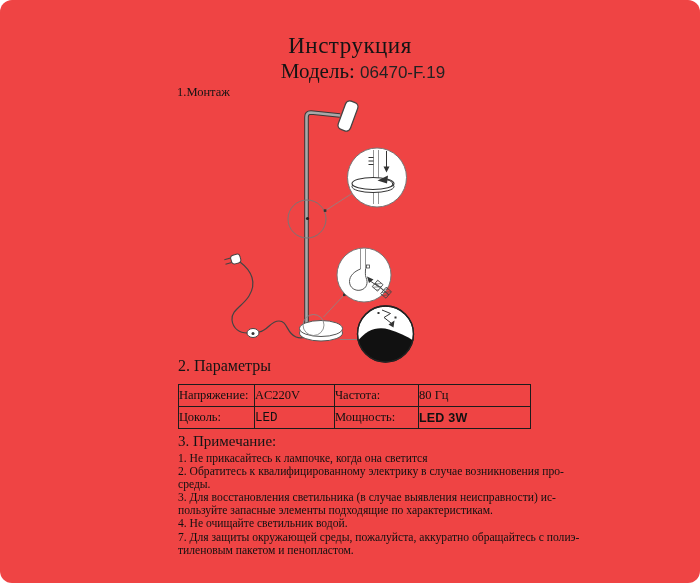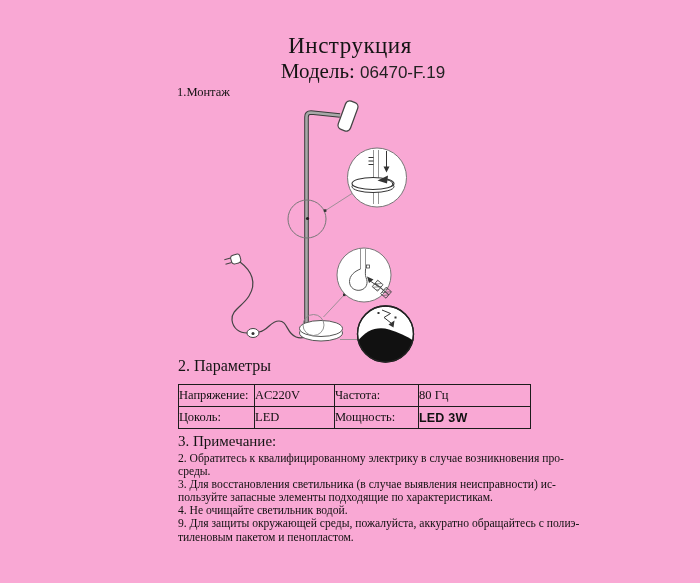--- a/index.html
+++ b/index.html
@@ -1,21 +1,21 @@
 <!DOCTYPE html>
 <html><head>
 <meta charset="utf-8">
 <style>
   html,body{margin:0;padding:0;}
   body{
     width:700px;height:583px;background:#ffffff;
     font-family:"Liberation Serif", serif;color:#1a1a1a;
     position:relative;overflow:hidden;
   }
-  .sheet{position:absolute;inset:0;background:#f9a8d4;}
+  .sheet{position:absolute;inset:0;background:#ef4444;border-radius:12px;}
   .doc-title{
     position:absolute;top:33px;left:0;right:0;text-align:center;
     font-size:23px;letter-spacing:.5px;color:#141414;
   }
   .model-line{
     position:absolute;top:59px;left:0;right:0;text-align:center;
     transform:translateX(13px);font-size:21px;color:#141414;white-space:nowrap;
   }
   .model-line .model-value{
     font-family:"Liberation Sans", sans-serif;font-size:17px;color:#222;
@@ -27,21 +27,21 @@
   .lamp-svg{position:absolute;left:205px;top:96px;}
   table.params{
     position:absolute;left:178px;top:384px;width:348px;
     border-collapse:collapse;table-layout:fixed;
   }
   table.params td{
     border:1.2px solid #1c1c1c;height:21px;padding:0 0 0 0;
     font-size:12.5px;color:#111;vertical-align:middle;white-space:nowrap;
   }
   td.w0{width:75px}td.w1{width:79px}td.w2{width:83px}td.w3{width:111px}
-  td.sans{font-family:Liberation Serif, serif;font-size:13px;}
+  td.sans{font-family:Liberation Mono, monospace;font-size:13px;}
   td.sans-small{font-family:"Liberation Sans", sans-serif;font-size:10px;font-weight:700;letter-spacing:.2px;color:#222;margin-top:16px;}
   .notes{position:absolute;left:178px;top:452px;width:360px;}
   .notes div{
     font-size:11.6px;line-height:13.1px;white-space:nowrap;color:#111;
   }
 </style>
 </head>
 <body>
 
 <div class="sheet">
@@ -162,22 +162,23 @@
       <td class="w1 sans">LED</td>
       <td class="w2">Мощность:</td>
       <td class="w3 sans-small">LED 3W</td>
     </tr>
   </tbody>
     </table>
 
   <div class="sec-heading" id="sec3">3. Примечание:</div>
 
   <div class="notes">
+    <div>1. Не прикасайтесь к лампочке, когда она светится</div>
     <div>2. Обратитесь к квалифицированному электрику в случае возникновения про-</div>
     <div>среды.</div>
     <div>3. Для восстановления светильника (в случае выявления неисправности) ис-</div>
     <div>пользуйте запасные элементы подходящие по характеристикам.</div>
     <div>4. Не очищайте светильник водой.</div>
-    <div>9. Для защиты окружающей среды, пожалуйста, аккуратно обращайтесь с полиэ-</div>
+    <div>7. Для защиты окружающей среды, пожалуйста, аккуратно обращайтесь с полиэ-</div>
     <div>тиленовым пакетом и пенопластом.</div>
   </div>
 
 </div>
 
 </body></html>

